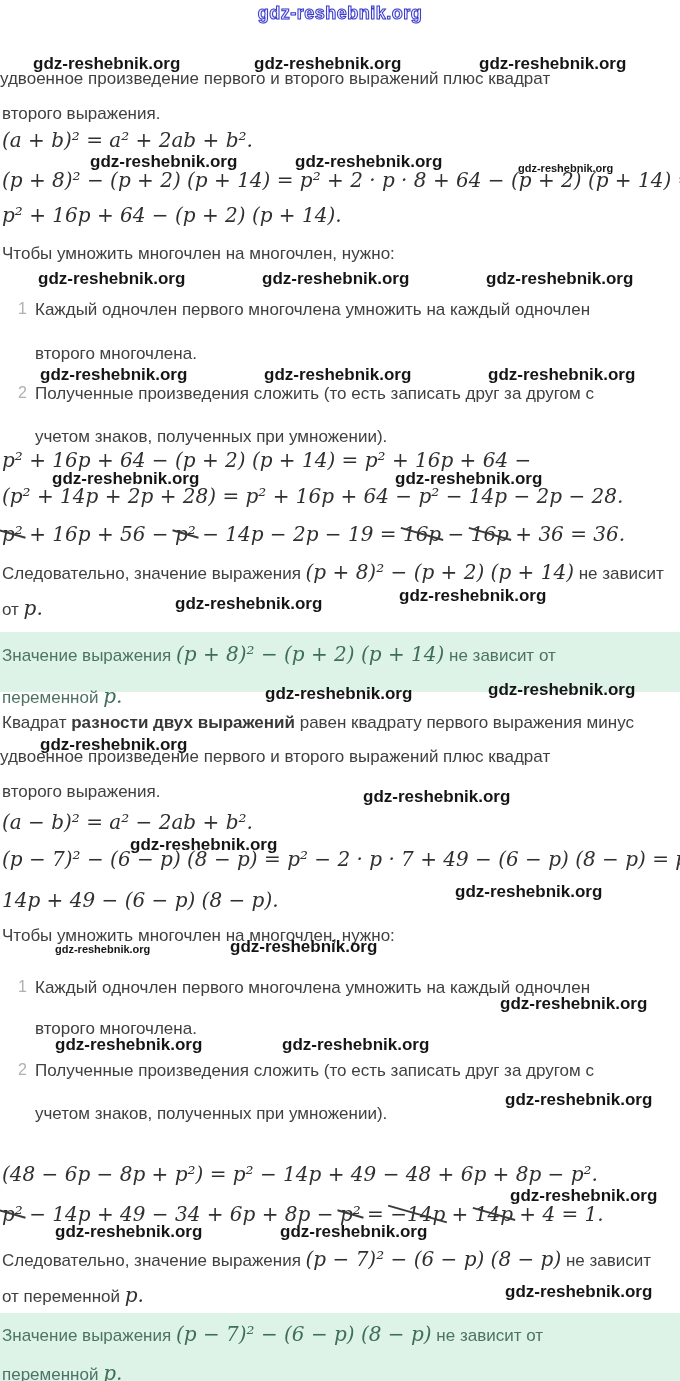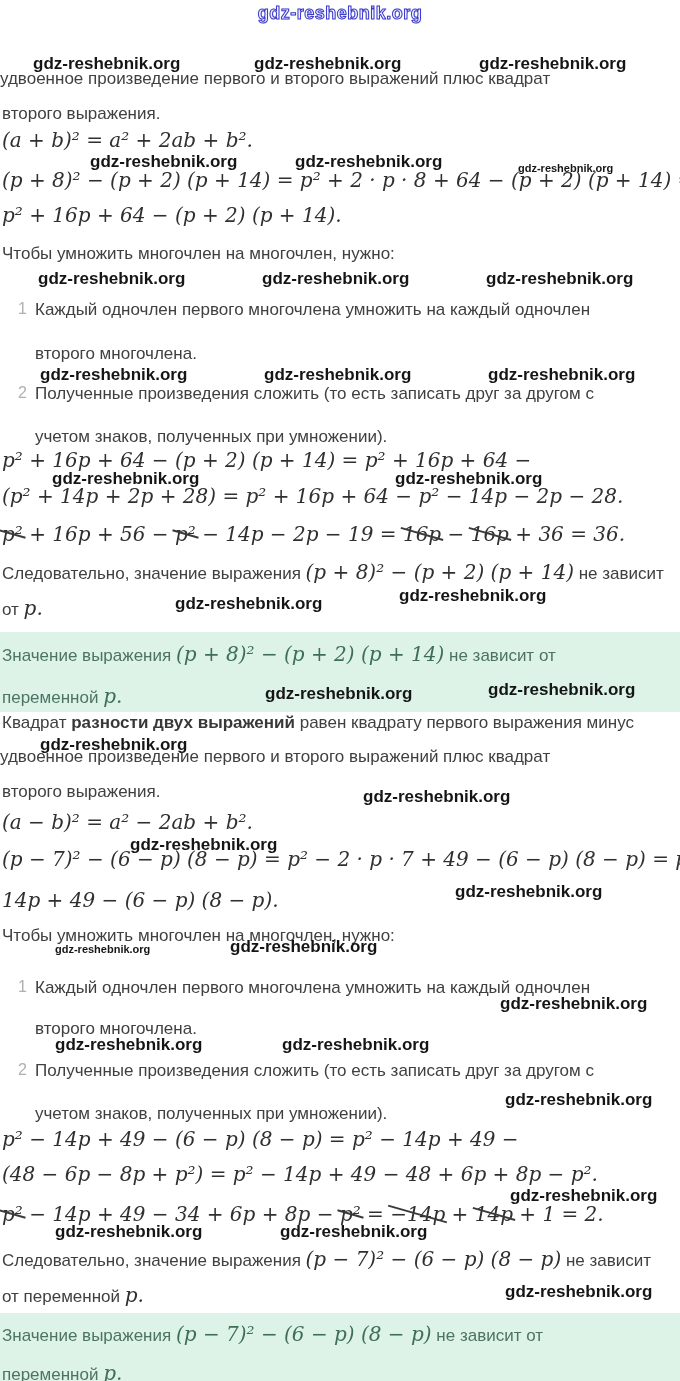--- a/index.html
+++ b/index.html
@@ -47,21 +47,21 @@
   <div class="abs txt" style="left:35px;top:383px;">Полученные произведения сложить (то есть записать друг за другом с</div>
   <div class="abs txt" style="left:35px;top:426px;">учетом знаков, полученных при умножении).</div>
 
   <div class="abs fline" style="left:2px;top:448px;">p² + 16p + 64 − (p + 2) (p + 14) = p² + 16p + 64 −</div>
   <div class="abs fline" style="left:2px;top:484px;">(p² + 14p + 2p + 28) = p² + 16p + 64 − p² − 14p − 2p − 28.</div>
   <div class="abs fline" style="left:2px;top:522px;"><span class="fm cross">p²</span><span> + 16p + 56 − </span><span class="fm cross">p²</span><span> − 14p − 2p − 19 = </span><span class="fm cross">16p</span><span> − </span><span class="fm cross">16p</span><span> + 36 = 36.</span></div>
 
   <div class="abs txt" style="left:2px;top:561px;"><span>Следовательно, значение выражения </span><span class="fm">(p + 8)² − (p + 2) (p + 14)</span><span> не зависит</span></div>
   <div class="abs txt" style="left:2px;top:597px;"><span>от </span><span class="fm">p.</span></div>
 
-  <div class="hl" style="top:632px;height:80px;">
+  <div class="hl" style="top:632px;height:60px;">
     <div class="hl-line" style="left:2px;top:10px;"><span>Значение выражения </span><span class="fm">(p + 8)² − (p + 2) (p + 14)</span><span> не зависит от</span></div>
     <div class="hl-line" style="left:2px;top:52px;"><span>переменной </span><span class="fm">p.</span></div>
   </div>
 
   <div class="abs txt" style="left:2px;top:712px;"><span>Квадрат </span><span class="bd">разности двух выражений</span><span> равен квадрату первого выражения минус</span></div>
   <div class="abs txt" style="left:0px;top:746px;">удвоенное произведение первого и второго выражений плюс квадрат</div>
   <div class="abs txt" style="left:2px;top:781px;">второго выражения.</div>
 
   <div class="abs fline" style="left:2px;top:810px;">(a − b)² = a² − 2ab + b².</div>
   <div class="abs fline" style="left:2px;top:847px;">(p − 7)² − (6 − p) (8 − p) = p² − 2 · p · 7 + 49 − (6 − p) (8 − p) = p² −</div>
@@ -70,23 +70,22 @@
   <div class="abs txt" style="left:2px;top:925px;">Чтобы умножить многочлен на многочлен, нужно:</div>
 
   <div class="num" style="left:18px;top:978px;">1</div>
   <div class="abs txt" style="left:35px;top:977px;">Каждый одночлен первого многочлена умножить на каждый одночлен</div>
   <div class="abs txt" style="left:35px;top:1018px;">второго многочлена.</div>
 
   <div class="num" style="left:18px;top:1061px;">2</div>
   <div class="abs txt" style="left:35px;top:1060px;">Полученные произведения сложить (то есть записать друг за другом с</div>
   <div class="abs txt" style="left:35px;top:1103px;">учетом знаков, полученных при умножении).</div>
 
-  <div class="abs fline" style="left:2px;top:1127px;">p² − 14p + 49 − (6 − p) (8 − p) = p² − 14p + 49 −</div>
   <div class="abs fline" style="left:2px;top:1162px;">(48 − 6p − 8p + p²) = p² − 14p + 49 − 48 + 6p + 8p − p².</div>
-  <div class="abs fline" style="left:2px;top:1202px;"><span class="fm cross">p²</span><span> − 14p + 49 − 34 + 6p + 8p − </span><span class="fm cross">p²</span><span> = </span><span class="fm cross">−14p</span><span> + </span><span class="fm cross">14p</span><span> + 1 = 2.</span></div>
+  <div class="abs fline" style="left:2px;top:1202px;"><span class="fm cross">p²</span><span> − 14p + 49 − 34 + 6p + 8p − </span><span class="fm cross">p²</span><span> = </span><span class="fm cross">−14p</span><span> + </span><span class="fm cross">14p</span><span> + 4 = 1.</span></div>
 
   <div class="abs txt" style="left:2px;top:1248px;"><span>Следовательно, значение выражения </span><span class="fm">(p − 7)² − (6 − p) (8 − p)</span><span> не зависит</span></div>
   <div class="abs txt" style="left:2px;top:1284px;"><span>от переменной </span><span class="fm">p.</span></div>
 
   <div class="hl" style="top:1313px;height:88px;">
     <div class="hl-line" style="left:2px;top:9px;"><span>Значение выражения </span><span class="fm">(p − 7)² − (6 − p) (8 − p)</span><span> не зависит от</span></div>
     <div class="hl-line" style="left:2px;top:48px;"><span>переменной </span><span class="fm">p.</span></div>
   </div>
 
   <div class="wm" style="left:33px;top:54px;">gdz-reshebnik.org</div>

